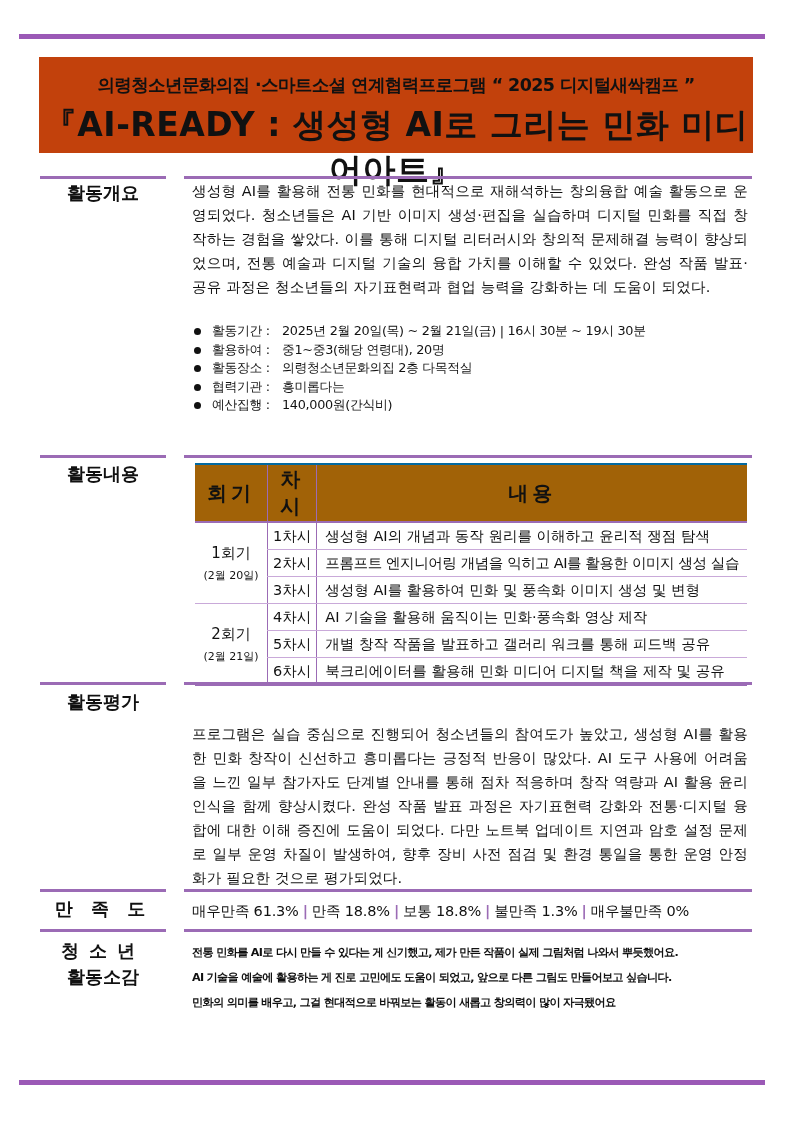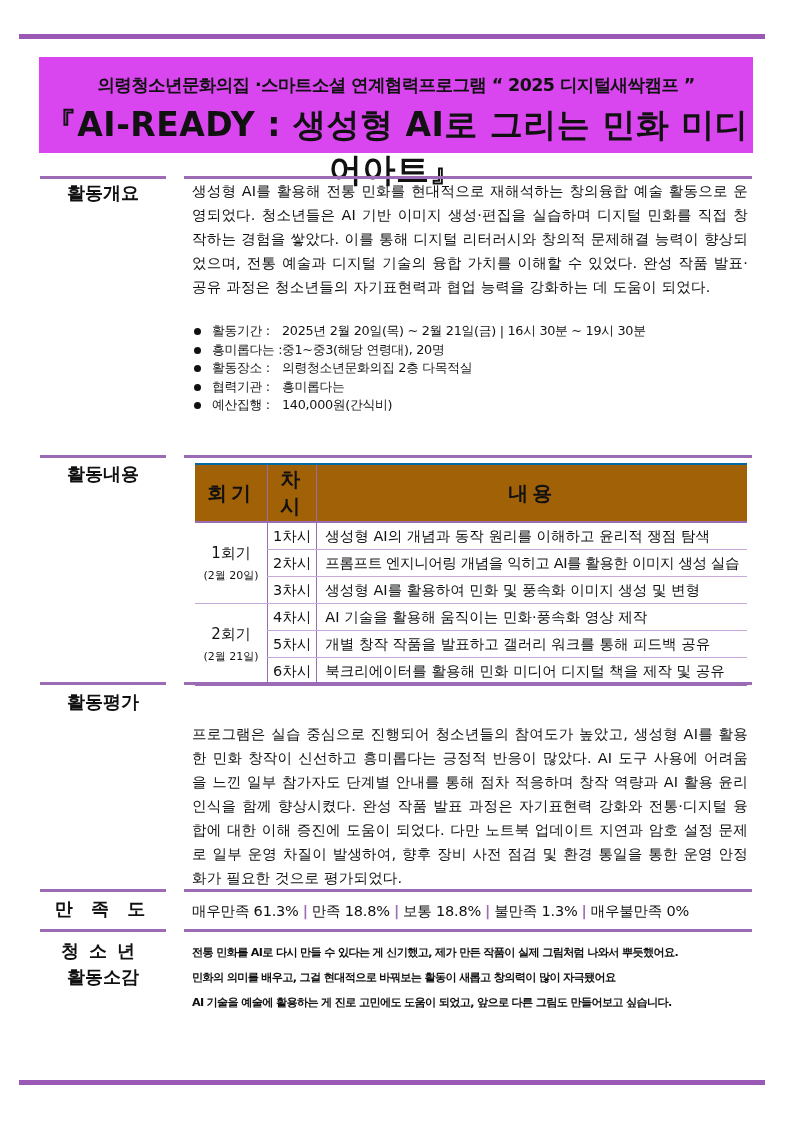--- a/index.html
+++ b/index.html
@@ -1,20 +1,20 @@
 <!DOCTYPE html>
 <html><head>
 <meta charset="utf-8">
 <style>
   html, body { margin:0; padding:0; background:#ffffff; }
   body { width:793px; height:1121px; position:relative; overflow:hidden;
          font-family:"DejaVu Sans","Liberation Sans",sans-serif; color:#111; }
   .rule-top { position:absolute; left:19px; top:34px; width:746px; height:5px; background:#9b59b6; }
   .rule-bottom { position:absolute; left:19px; top:1080px; width:746px; height:5px; background:#9b59b6; }
-  .banner { position:absolute; left:39px; top:57px; width:714px; height:96px; background:#d946ef; }
+  .banner { position:absolute; left:39px; top:57px; width:714px; height:96px; background:#c2410c; }
   .banner-sub { position:absolute; left:0; width:100%; top:16px; text-align:center;
                 font-size:17.5px; font-weight:bold; letter-spacing:-0.6px; color:#111; }
   .banner-title { position:absolute; left:0; width:100%; top:46px; text-align:center;
                   font-size:33px; font-weight:bold; letter-spacing:0.5px; color:#111; }
   .lrule { position:absolute; left:40px; width:126px; height:3px; background:#9b6bb5; }
   .rrule { position:absolute; left:184px; width:568px; height:3px; background:#9b6bb5; }
   .sec-label { position:absolute; left:40px; width:126px; text-align:center;
                font-size:18px; font-weight:bold; color:#111; }
   .para { position:absolute; left:192px; width:556px; font-size:14.5px; line-height:24px;
           text-align:justify; color:#111; letter-spacing:0.2px; }
@@ -53,21 +53,21 @@
   <div class="banner-sub">의령청소년문화의집 ·스마트소셜 연계협력프로그램 “ 2025 디지털새싹캠프 ”</div>
   <div class="banner-title">『AI-READY : 생성형 AI로 그리는 민화 미디어아트』</div>
 </div>
 
 <div class="lrule" style="top:176px"></div>
 <div class="rrule" style="top:176px"></div>
 <div class="sec-label" style="top:181px">활동개요</div>
 <div class="para" style="top:179px">생성형 AI를 활용해 전통 민화를 현대적으로 재해석하는 창의융합 예술 활동으로 운영되었다. 청소년들은 AI 기반 이미지 생성·편집을 실습하며 디지털 민화를 직접 창작하는 경험을 쌓았다. 이를 통해 디지털 리터러시와 창의적 문제해결 능력이 향상되었으며, 전통 예술과 디지털 기술의 융합 가치를 이해할 수 있었다. 완성 작품 발표·공유 과정은 청소년들의 자기표현력과 협업 능력을 강화하는 데 도움이 되었다.</div>
 <ul class="bullets">
   <li><span class="k">활동기간 :</span><span>2025년 2월 20일(목) ~ 2월 21일(금)  |  16시 30분 ~ 19시 30분</span></li>
-  <li><span class="k">흥미롭다는 :</span><span>중1~중3(해당 연령대), 20명</span></li>
+  <li><span class="k">활용하여 :</span><span>중1~중3(해당 연령대), 20명</span></li>
   <li><span class="k">활동장소 :</span><span>의령청소년문화의집 2층 다목적실</span></li>
   <li><span class="k">협력기관 :</span><span>흥미롭다는</span></li>
   <li><span class="k">예산집행 :</span><span>140,000원(간식비)</span></li>
 </ul>
 
 <div class="lrule" style="top:455px"></div>
 <div class="rrule" style="top:455px"></div>
 <div class="sec-label" style="top:462px">활동내용</div>
 <table class="sched">
   <thead>
@@ -126,17 +126,17 @@
 </div>
 
 <div class="lrule" style="top:929px"></div>
 <div class="rrule" style="top:929px"></div>
 <div class="impr-label">
   <div style="letter-spacing:10px">청소년</div>
   <div style="letter-spacing:0">활동소감</div>
 </div>
 <div class="impressions">
   <div>전통 민화를 AI로 다시 만들 수 있다는 게 신기했고, 제가 만든 작품이 실제 그림처럼 나와서 뿌듯했어요.</div>
+  <div>AI 기술을 예술에 활용하는 게 진로 고민에도 도움이 되었고, 앞으로 다른 그림도 만들어보고 싶습니다.</div>
   <div>민화의 의미를 배우고, 그걸 현대적으로 바꿔보는 활동이 새롭고 창의력이 많이 자극됐어요</div>
-  <div>AI 기술을 예술에 활용하는 게 진로 고민에도 도움이 되었고, 앞으로 다른 그림도 만들어보고 싶습니다.</div>
 </div>
 
 <div class="rule-bottom"></div>
 
 </body></html>

